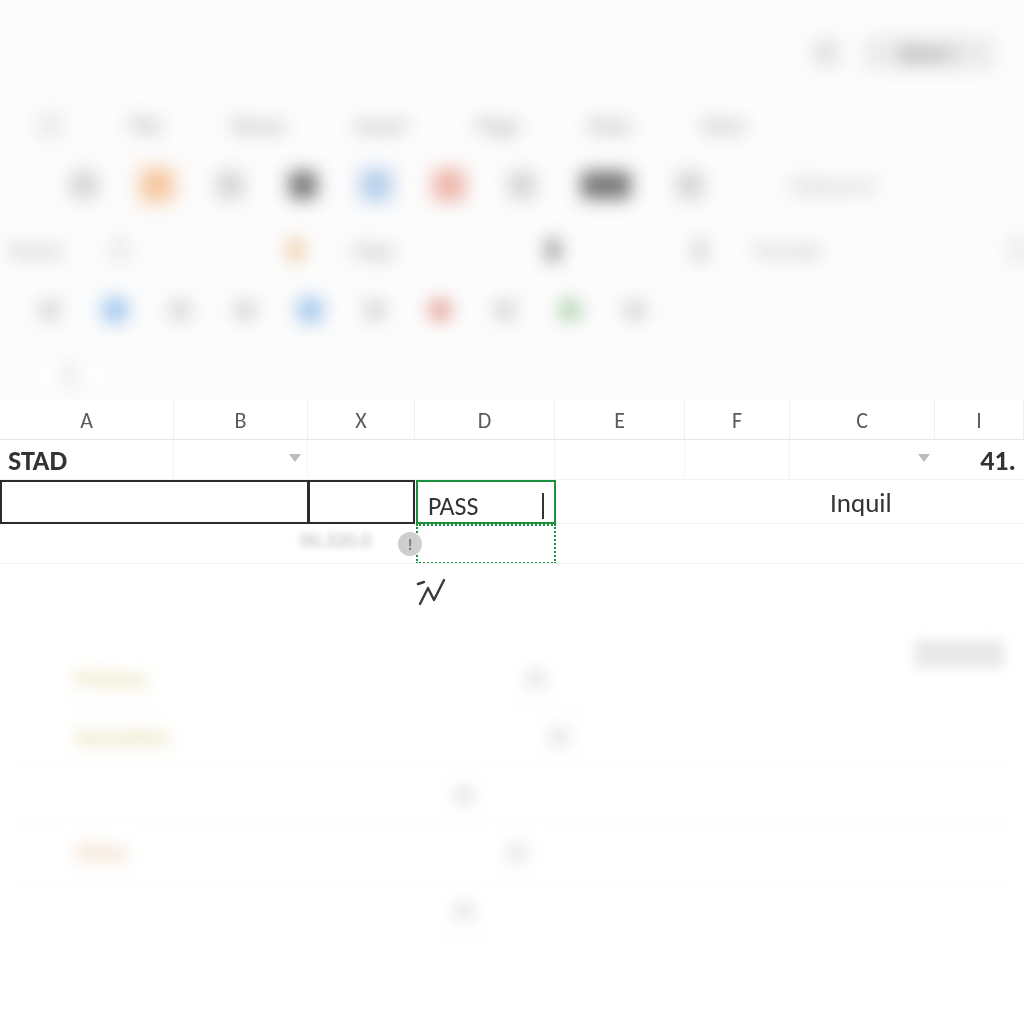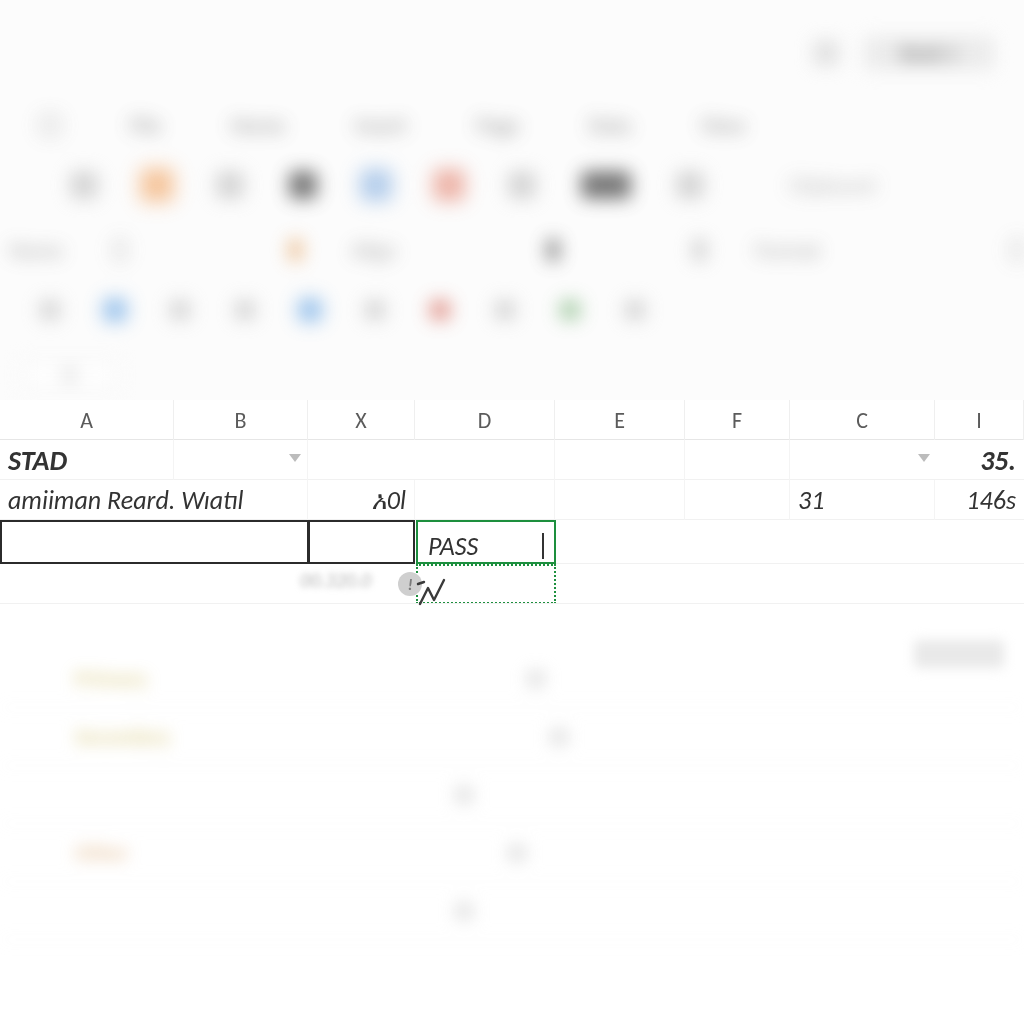--- a/index.html
+++ b/index.html
@@ -92,21 +92,20 @@
   }
   .col-headers .ch {
     position:absolute; top:0; height:40px;
     display:flex; align-items:center; justify-content:center;
     font-size:22px; color:#5b5b5b;
     border-right:1px solid #efefef;
   }
   .row {
     position:relative; height:40px;
     border-bottom:1px solid #f1f1f1;
-    font-style:italic;
   }
   .cell {
     position:absolute; top:0; height:40px;
     display:flex; align-items:center;
     padding:0 8px;
     font-size:26px; color:#333;
     border-right:1px solid #f4f4f4;
     white-space:nowrap; overflow:hidden;
   }
   .cell.right { justify-content:flex-end; } 
@@ -292,42 +291,34 @@
 
   <div class="row header">
     <div class="cell c-A" style="font-weight:700">STAD</div>
     <div class="cell c-B">
       <span class="caret"></span>
     </div>
     <div class="cell c-D"></div>
     <div class="cell c-E"></div>
     <div class="cell c-F"></div>
     <div class="caret" style="left:918px"></div>
-    <div class="cell c-I right">35.</div>
-  </div>
-
-  <div class="row r2">
-    <div class="cell" style="left:0;width:308px">amiiman Reard. Wıatıl</div>
-    <div class="cell c-X right">አ0l</div>
-    <div class="cell c-D"></div>
-    <div class="cell c-E"></div>
-    <div class="cell c-F"></div>
-    <div class="cell c-C">31</div>
-    <div class="cell c-I right">146s</div>
-  </div>
+    <div class="cell c-I right">41.</div>
+  </div>
+
 
   <div class="row r3">
     <div class="black-box first"></div>
     <div class="black-box second"></div>
 
     <div class="pass-cell">
       <span>PASS</span>
       <span class="cursor"></span>
     </div>
 
+    <div class="inquil">Inquil</div>
 
     <div class="fill-ghost"></div>
   </div>
 
   <div class="row r4">
     <div class="status-blur">00.320.0</div>
     <div class="err-icon">!</div>
   </div>
 
   <svg class="spark" viewBox="0 0 34 34">

